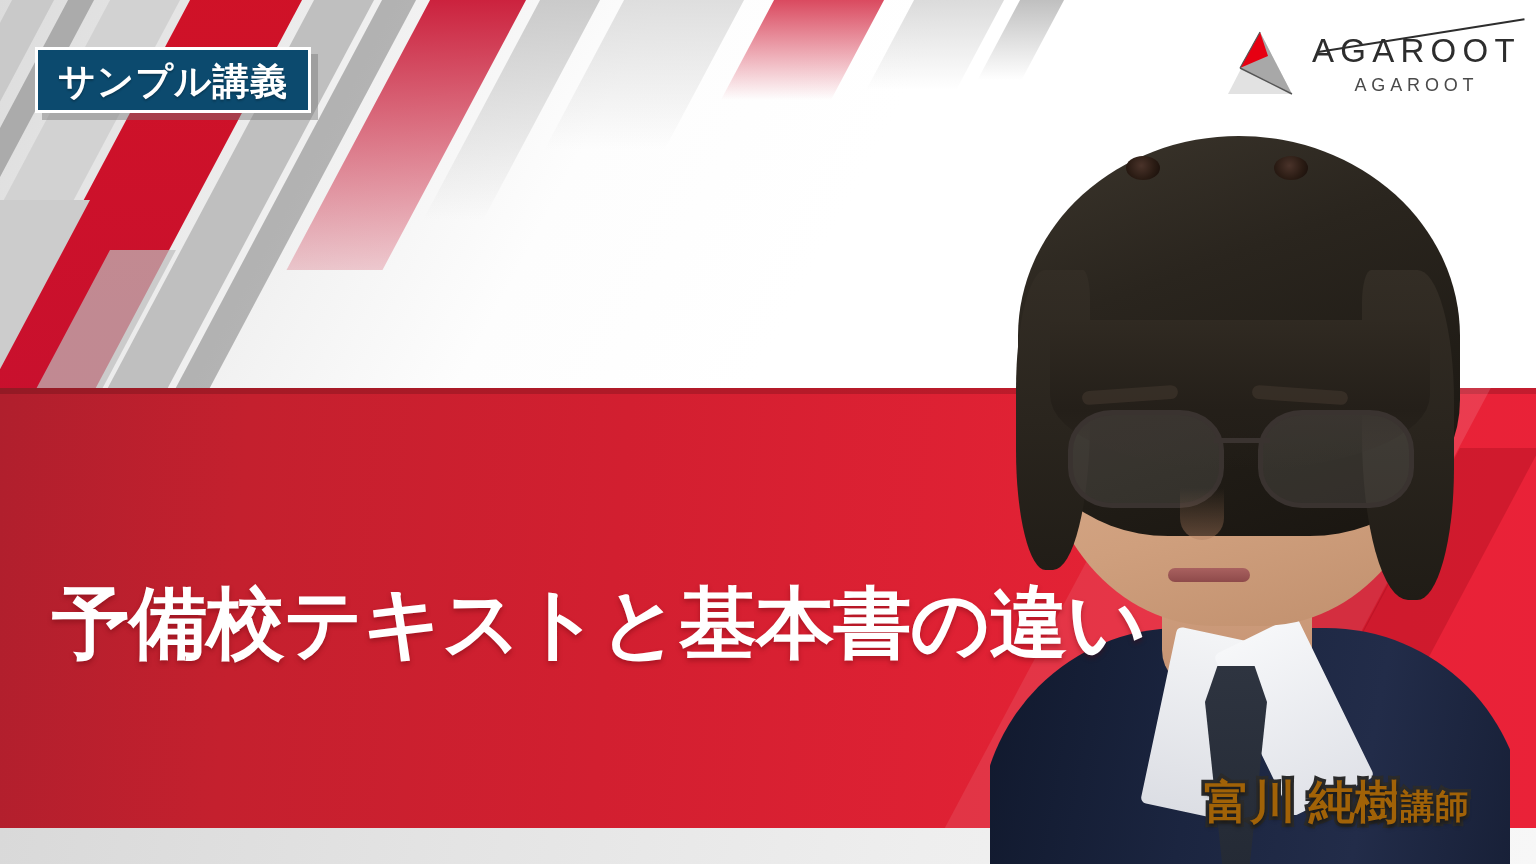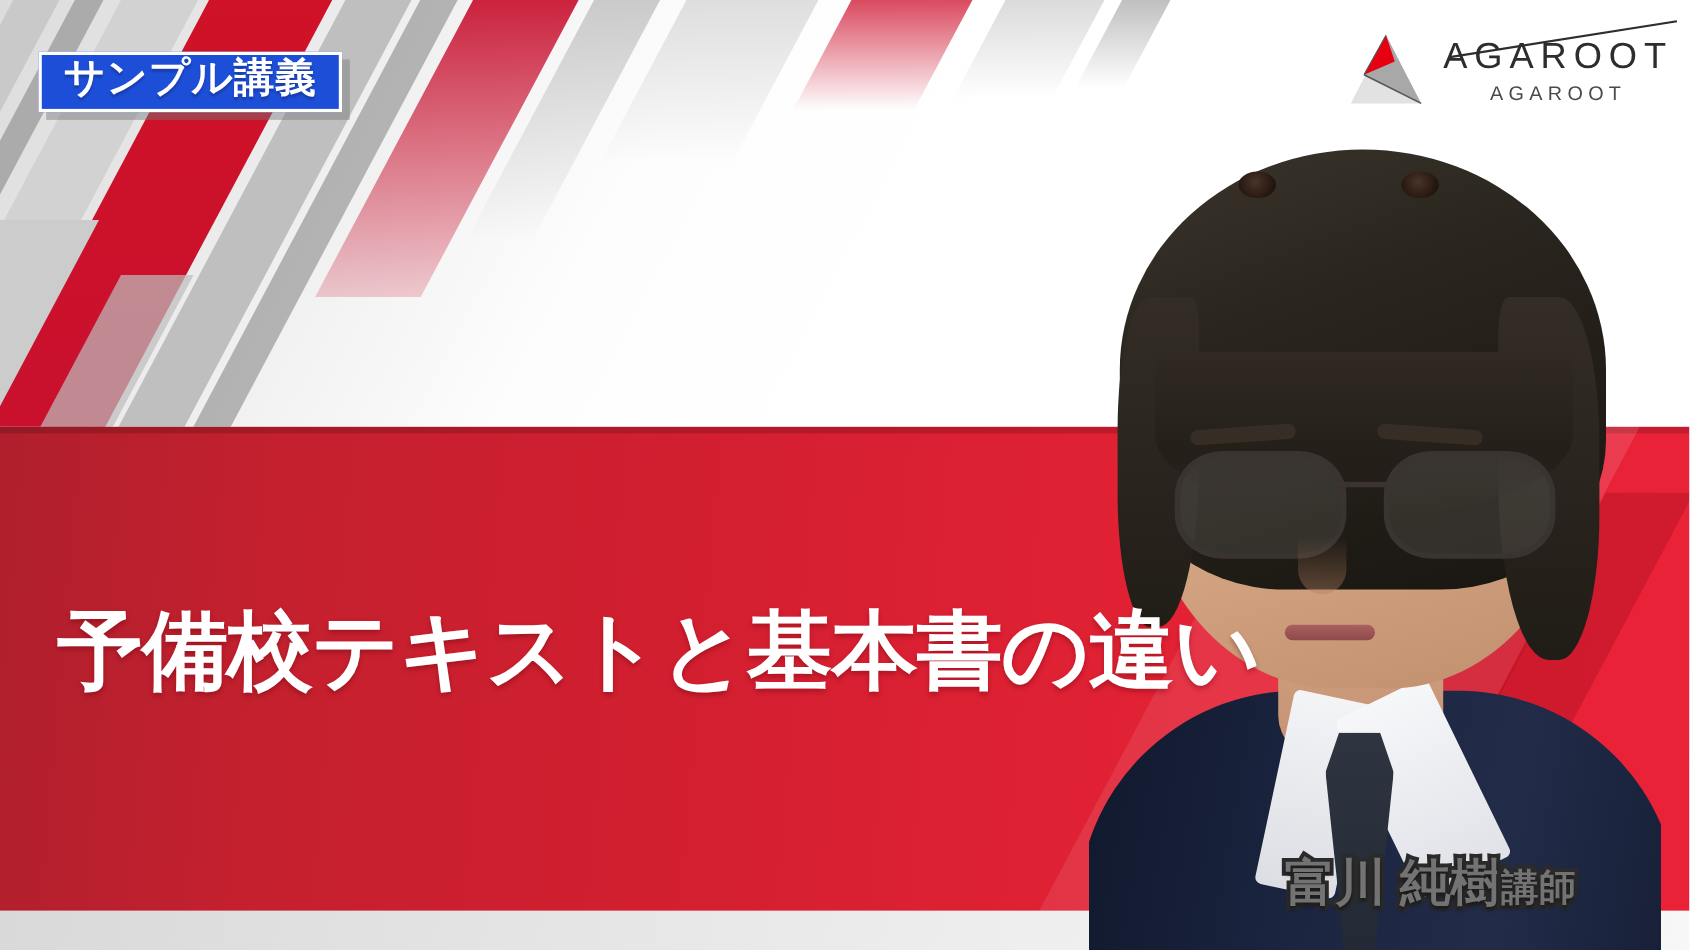--- a/index.html
+++ b/index.html
@@ -42,22 +42,22 @@
     content:"";position:absolute;left:0;top:0;width:100%;height:6px;
     background:rgba(0,0,0,.16);
   }
   .rstripe{
     position:absolute;transform:skewX(-28deg);transform-origin:top left;
   }
 
   
   .badge{
     position:absolute;left:35px;top:47px;
-    padding:2px 20px 10px 20px;
-    background:#1d4ed8;
+    padding:13px 20px 10px 20px;
+    background:#0c4a6e;
     border:3px solid #ffffff;
     box-shadow:7px 7px 0 rgba(120,120,120,.45);
     z-index:30;
   }
   .badge-text{
     font-size:37px;font-weight:bold;color:#ffffff;
     letter-spacing:.02em;line-height:1;white-space:nowrap;
     text-shadow:0 2px 2px rgba(0,0,0,.22);
   }
 
@@ -72,30 +72,30 @@
   .line2{
     position:absolute;left:82px;top:258px;z-index:30;
     font-size:82px;font-weight:bold;color:#e60012;
     line-height:1;white-space:nowrap;letter-spacing:-.02em;
     -webkit-text-stroke:12px #ffffff;
     paint-order:stroke fill;
   }
 
   
   .mainline{
-    position:absolute;left:52px;top:552px;z-index:30;
+    position:absolute;left:52px;top:584px;z-index:30;
     font-size:78px;font-weight:bold;color:#ffffff;
     line-height:1;white-space:nowrap;letter-spacing:-.01em;
     text-shadow:0 3px 5px rgba(90,0,8,.35);
   }
 
   
   .instructor{
-    position:absolute;left:1168px;top:779px;z-index:40;
-    white-space:nowrap;line-height:1;color:#737373;
+    position:absolute;left:1204px;top:779px;z-index:40;
+    white-space:nowrap;line-height:1;color:#a16207;
     -webkit-text-stroke:7px #2b2b2b;
     paint-order:stroke fill;
     text-shadow:0 3px 4px rgba(0,0,0,.5);
   }
   .instructor .nm{font-size:46px;font-weight:bold;}
   .instructor .ttl{font-size:34px;font-weight:bold;}
 
   
   .logo{position:absolute;left:1222px;top:28px;z-index:30;display:flex;align-items:center;gap:14px;}
   .logo-mark{width:76px;height:72px;flex:0 0 auto;}

